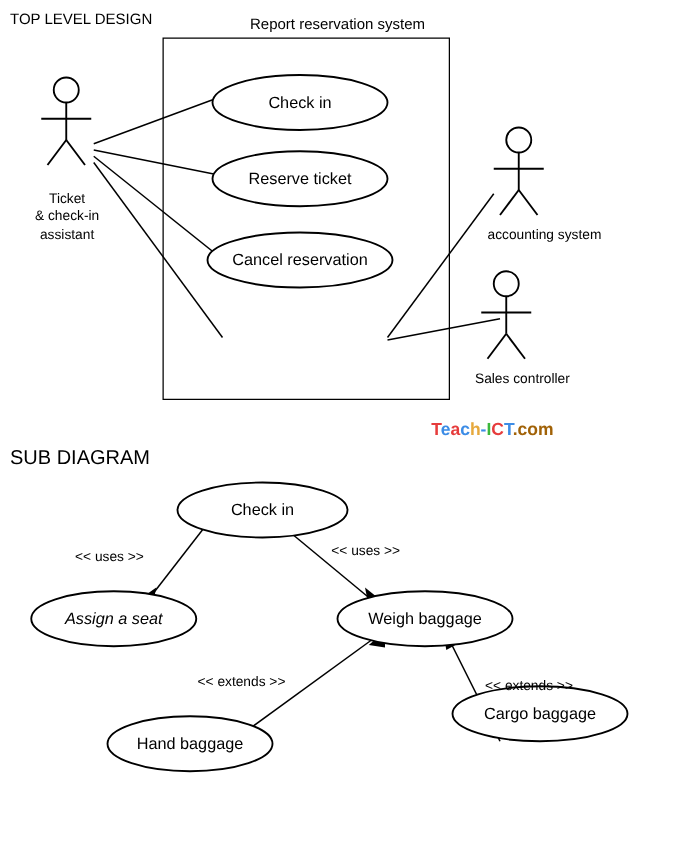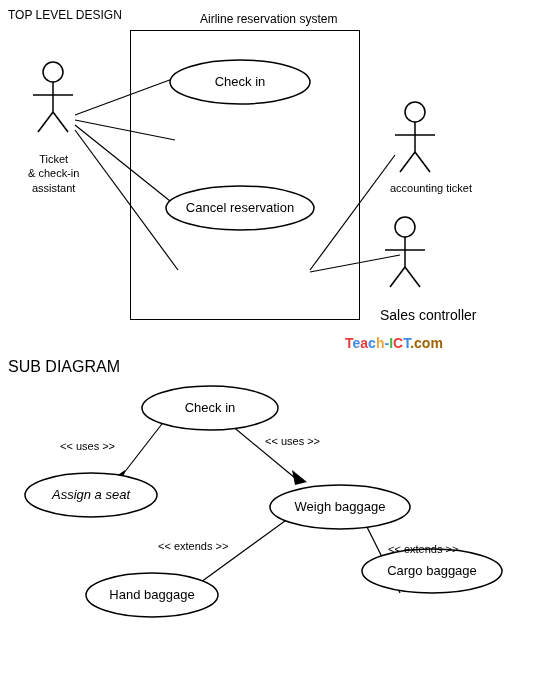--- a/index.html
+++ b/index.html
@@ -115,21 +115,21 @@
 
     <polygon points="308,505 295,516 308,518" fill="#000"></polygon>
 
     <line x1="400" y1="593" x2="360" y2="513" stroke="#000" stroke-width="1.2"></line>
 
     <polygon points="355,507 368,514 357,520" fill="#000"></polygon>
   </svg>
 
   <div class="section-label" style="left:8px; top:8px;">TOP LEVEL DESIGN</div>
 
-  <div class="box-title" style="left:200px; top:12px;">Airline reservation system</div>
+  <div class="box-title" style="left:200px; top:12px;">Report reservation system</div>
 
   <div class="top-box"></div>
 
   <div class="stick-figure" style="left:28px; top:60px;">
     <svg width="50" height="80" viewBox="0 0 50 80">
 
       <circle cx="25" cy="12" r="10" fill="none" stroke="#000" stroke-width="1.5"></circle>
 
       <line x1="25" y1="22" x2="25" y2="52" stroke="#000" stroke-width="1.5"></line>
 
@@ -142,41 +142,47 @@
   </div>
 
   <div class="stick-figure" style="left:390px; top:100px;">
     <svg width="50" height="80" viewBox="0 0 50 80">
       <circle cx="25" cy="12" r="10" fill="none" stroke="#000" stroke-width="1.5"></circle>
       <line x1="25" y1="22" x2="25" y2="52" stroke="#000" stroke-width="1.5"></line>
       <line x1="5" y1="35" x2="45" y2="35" stroke="#000" stroke-width="1.5"></line>
       <line x1="25" y1="52" x2="10" y2="72" stroke="#000" stroke-width="1.5"></line>
       <line x1="25" y1="52" x2="40" y2="72" stroke="#000" stroke-width="1.5"></line>
     </svg>
-    <div style="font-size:11px; text-align:center; margin-top:2px;">accounting ticket</div>
+    <div style="font-size:11px; text-align:center; margin-top:2px;">accounting system</div>
   </div>
 
   <div class="stick-figure" style="left:380px; top:215px;">
     <svg width="50" height="80" viewBox="0 0 50 80">
       <circle cx="25" cy="12" r="10" fill="none" stroke="#000" stroke-width="1.5"></circle>
       <line x1="25" y1="22" x2="25" y2="52" stroke="#000" stroke-width="1.5"></line>
       <line x1="5" y1="35" x2="45" y2="35" stroke="#000" stroke-width="1.5"></line>
       <line x1="25" y1="52" x2="10" y2="72" stroke="#000" stroke-width="1.5"></line>
       <line x1="25" y1="52" x2="40" y2="72" stroke="#000" stroke-width="1.5"></line>
     </svg>
-    <div style="font-size:14px; text-align:left; margin-top:12px;">Sales controller</div>
+    <div style="font-size:11px; text-align:left; margin-top:2px;">Sales controller</div>
   </div>
 
   <div class="ellipse" style="left:168px; top:57px;">
     <svg width="145" height="50">
       <ellipse cx="72" cy="25" rx="70" ry="22" fill="white" stroke="#000" stroke-width="1.5"></ellipse>
       <text x="72" y="29" text-anchor="middle" font-size="13" font-family="Arial">Check in</text>
     </svg>
   </div>
 
+  <div class="ellipse" style="left:168px; top:118px;">
+    <svg width="145" height="50">
+      <ellipse cx="72" cy="25" rx="70" ry="22" fill="white" stroke="#000" stroke-width="1.5"></ellipse>
+      <text x="72" y="29" text-anchor="middle" font-size="13" font-family="Arial">Reserve ticket</text>
+    </svg>
+  </div>
 
   <div class="ellipse" style="left:163px; top:183px;">
     <svg width="155" height="50">
       <ellipse cx="77" cy="25" rx="74" ry="22" fill="white" stroke="#000" stroke-width="1.5"></ellipse>
       <text x="77" y="29" text-anchor="middle" font-size="13" font-family="Arial">Cancel reservation</text>
     </svg>
   </div>
 
 
   <div class="watermark" style="left:345px; top:335px;">
@@ -192,21 +198,21 @@
     </svg>
   </div>
 
   <div class="ellipse" style="left:22px; top:470px;font-style:italic;">
     <svg width="138" height="50">
       <ellipse cx="69" cy="25" rx="66" ry="22" fill="white" stroke="#000" stroke-width="1.5"></ellipse>
       <text x="69" y="29" text-anchor="middle" font-size="13" font-family="Arial">Assign a seat</text>
     </svg>
   </div>
 
-  <div class="ellipse" style="left:268px; top:482px;">
+  <div class="ellipse" style="left:268px; top:470px;">
     <svg width="145" height="50">
       <ellipse cx="72" cy="25" rx="70" ry="22" fill="white" stroke="#000" stroke-width="1.5"></ellipse>
       <text x="72" y="29" text-anchor="middle" font-size="13" font-family="Arial">Weigh baggage</text>
     </svg>
   </div>
 
   <div class="ellipse" style="left:83px; top:570px;">
     <svg width="138" height="50">
       <ellipse cx="69" cy="25" rx="66" ry="22" fill="white" stroke="#000" stroke-width="1.5"></ellipse>
       <text x="69" y="29" text-anchor="middle" font-size="13" font-family="Arial">Hand baggage</text>

